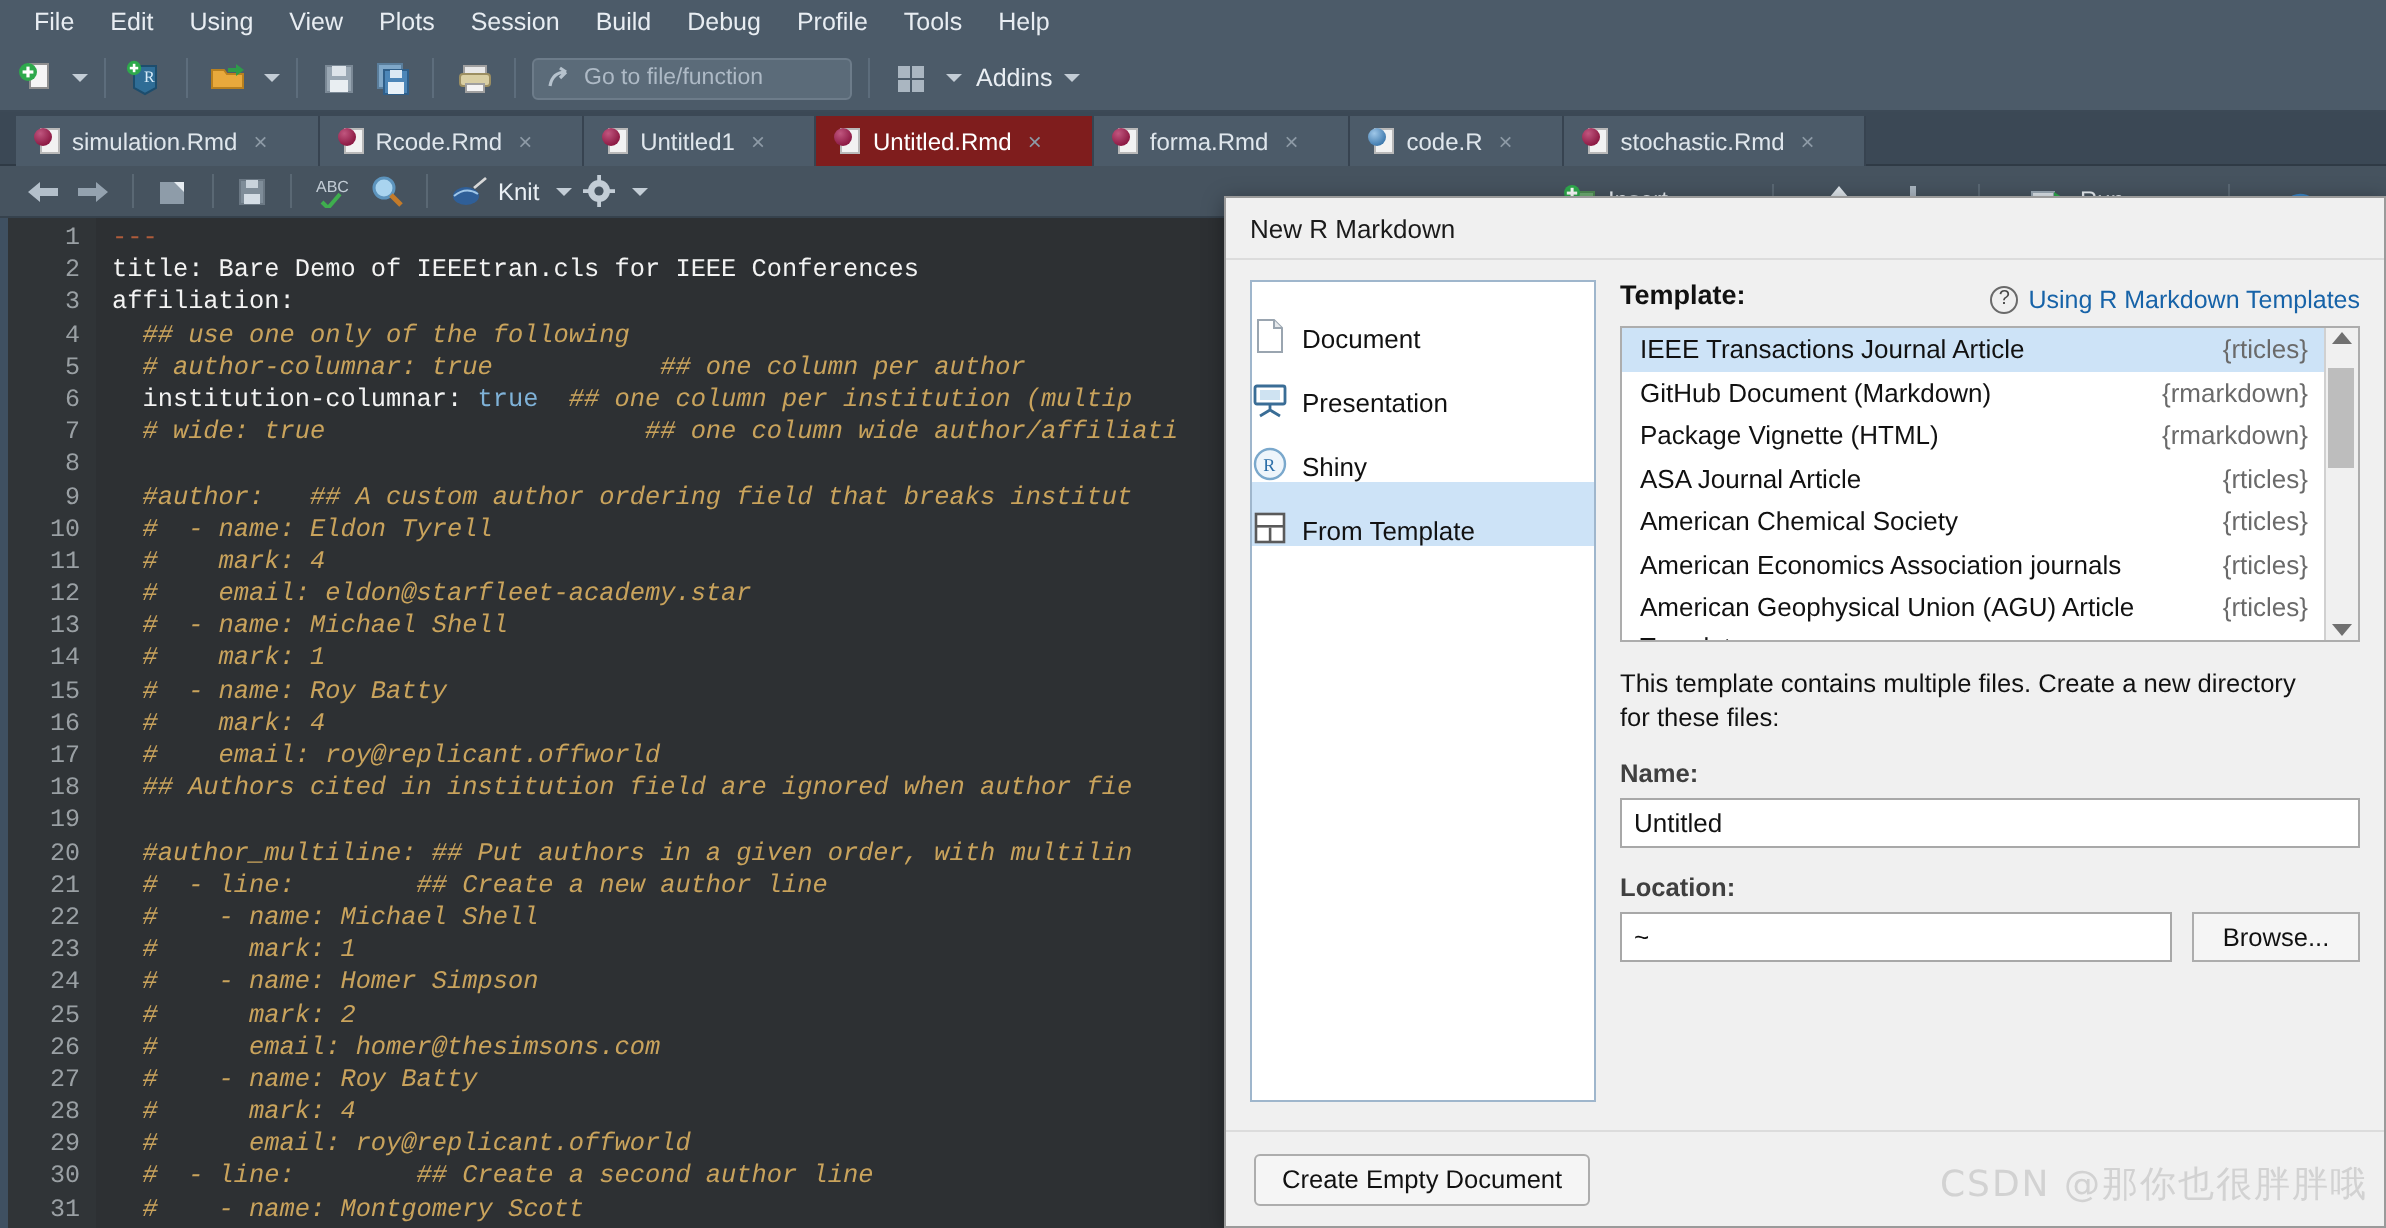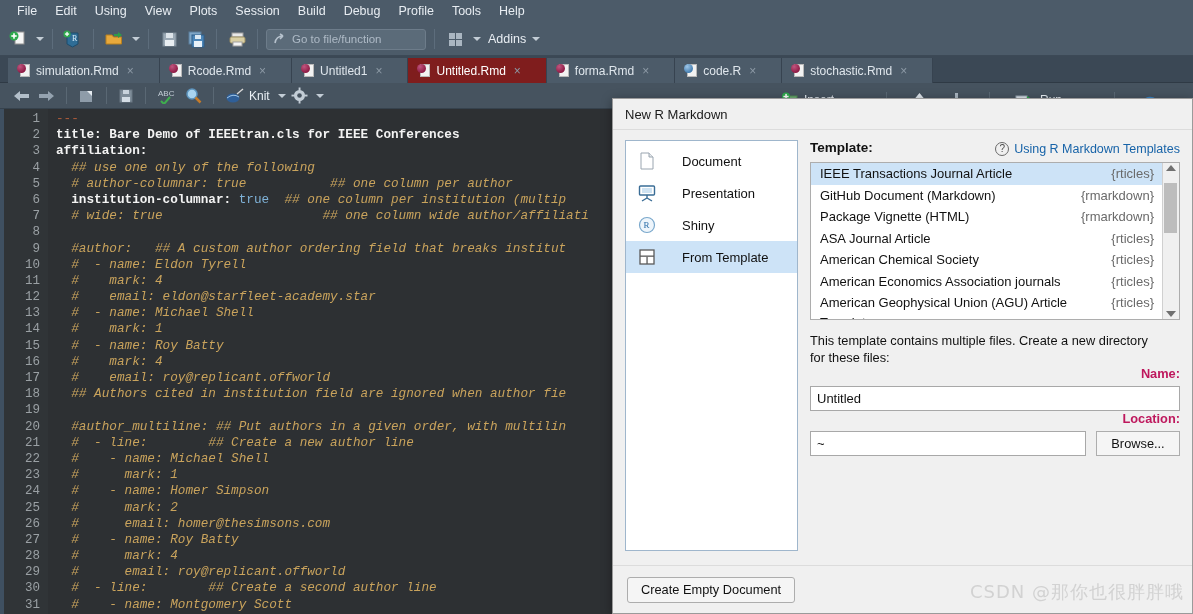--- a/index.html
+++ b/index.html
@@ -99,21 +99,21 @@
     font-family: "Liberation Mono", monospace; font-size: 12.5px;
     text-align: right; padding-top: 2px; line-height: 16.2px;
   }
   .gutter div { padding-right: 8px; height: 16.2px; }
   .codearea {
     flex: 1 1 auto; background: #2d3033; padding-top: 2px; padding-left: 8px;
     font-family: "Liberation Mono", monospace; font-size: 12.7px;
     line-height: 16.2px; white-space: pre; overflow: hidden; color: #d8d8d8;
   }
   .codearea div { height: 16.2px; }
-  .c-key { color: #f3f3f3; font-weight: bold; }
+  .c-key { color: #f3f3f3; font-weight: normal; }
   .c-com { color: #c9a35c; font-style: italic; }
   .c-val { color: #7fb2d8; }
   .c-delim { color: #b05c3b; }
 
   
   .dialog {
     position: absolute; left: 612px; top: 98px; width: 581px; height: 516px;
     background: #f0f0f0; border: 1px solid #9a9a9a;
     box-shadow: 0 2px 10px rgba(0,0,0,0.35);
     display: flex; flex-direction: column;
@@ -123,22 +123,22 @@
     padding-left: 12px; font-size: 13px; color: #1a1a1a;
     border-bottom: 1px solid #dcdcdc;
   }
   .dlg-body { flex: 1 1 auto; display: flex; padding: 10px 12px 0 12px; gap: 12px; }
 
   .nav-panel {
     width: 173px; background: #ffffff; border: 1px solid #9fb6cc;
     flex: 0 0 auto; height: 411px; padding-top: 4px;
   }
   .nav-item {
-    display: flex; align-items: center; gap: 26px; height: 32px;
-    padding-left: 12px; font-size: 13px; color: #111; cursor: default;
+    display: flex; align-items: flex-end; gap: 7px; height: 32px;
+    font-size: 13px; color: #111; cursor: default;
   }
   .nav-item.selected { background: #cde3f7; }
   .nav-ico { width: 18px; height: 18px; flex: 0 0 auto; }
 
   .right-panel { flex: 1 1 auto; display: flex; flex-direction: column; }
   .tmpl-header { display: flex; align-items: baseline; justify-content: space-between; }
   .tmpl-label { font-size: 13.5px; font-weight: bold; color: #111; }
   .tmpl-help { display: flex; align-items: center; gap: 5px; }
   .help-circle {
     width: 14px; height: 14px; border-radius: 50%; border: 1px solid #6a6a6a;
@@ -165,21 +165,21 @@
     display: flex; flex-direction: column; justify-content: space-between;
     align-items: center; padding: 2px 0;
   }
   .arrow-up { width:0;height:0;border-left:5px solid transparent;border-right:5px solid transparent;border-bottom:6px solid #707070;}
   .arrow-down { width:0;height:0;border-left:5px solid transparent;border-right:5px solid transparent;border-top:6px solid #707070;}
   .scroll-thumb {
     position: absolute; right: 2px; top: 20px; width: 13px; height: 50px; background: #bdbdbd;
   }
 
   .tmpl-note { margin-top: 12px; font-size: 12.8px; color: #111; line-height: 17px; max-width: 352px;}
-  .field-label { font-size: 12.8px; font-weight: bold; color: #be185d; text-align: right; }
+  .field-label { margin-top: 12px; font-size: 12.8px; font-weight: bold; color: #404040; }
   .field-row { display: flex; gap: 10px; margin-top: 5px; }
   .text-input {
     flex: 1 1 auto; height: 25px; background: #ffffff; border: 1px solid #a8a8a8;
     font-size: 13px; color: #111; padding: 0 6px; font-family: "Liberation Sans", sans-serif;
     display: flex; align-items: center;
   }
   .browse-btn {
     width: 84px; height: 25px; border: 1px solid #adadad; border-radius: 0;
     background: #f5f5f5; font-size: 12.8px; color: #111;
     display: flex; align-items: center; justify-content: center; cursor: default;

